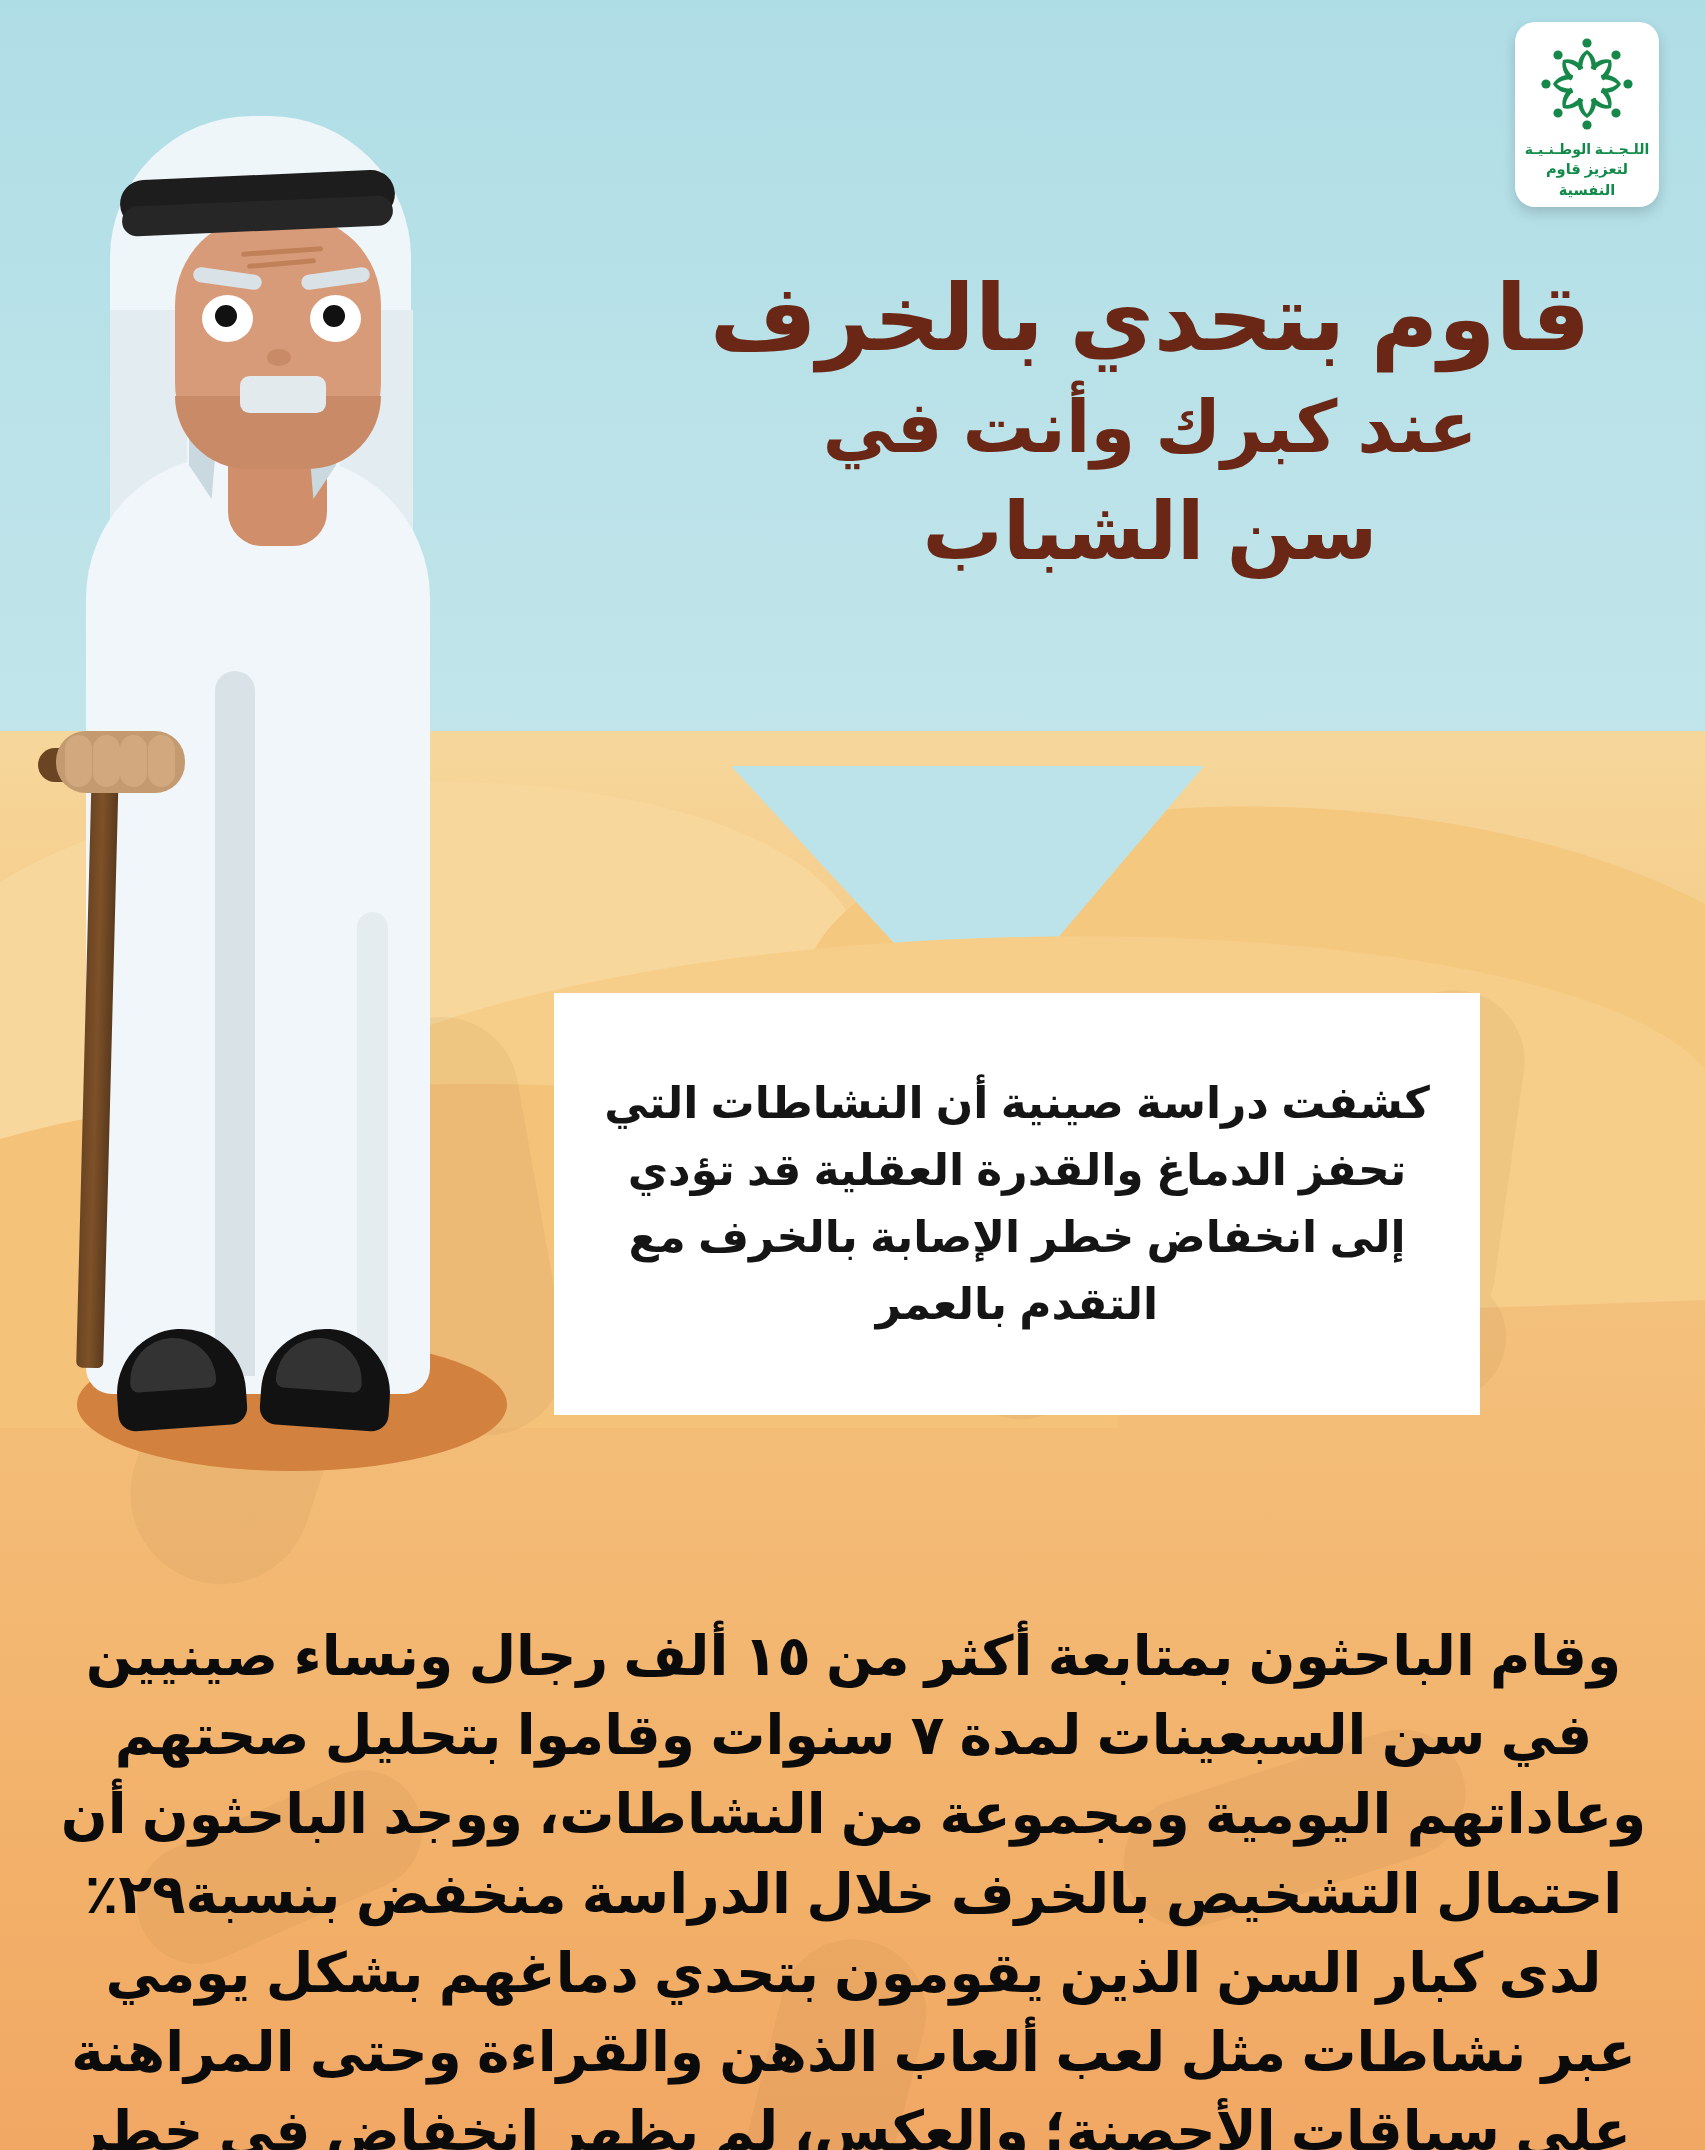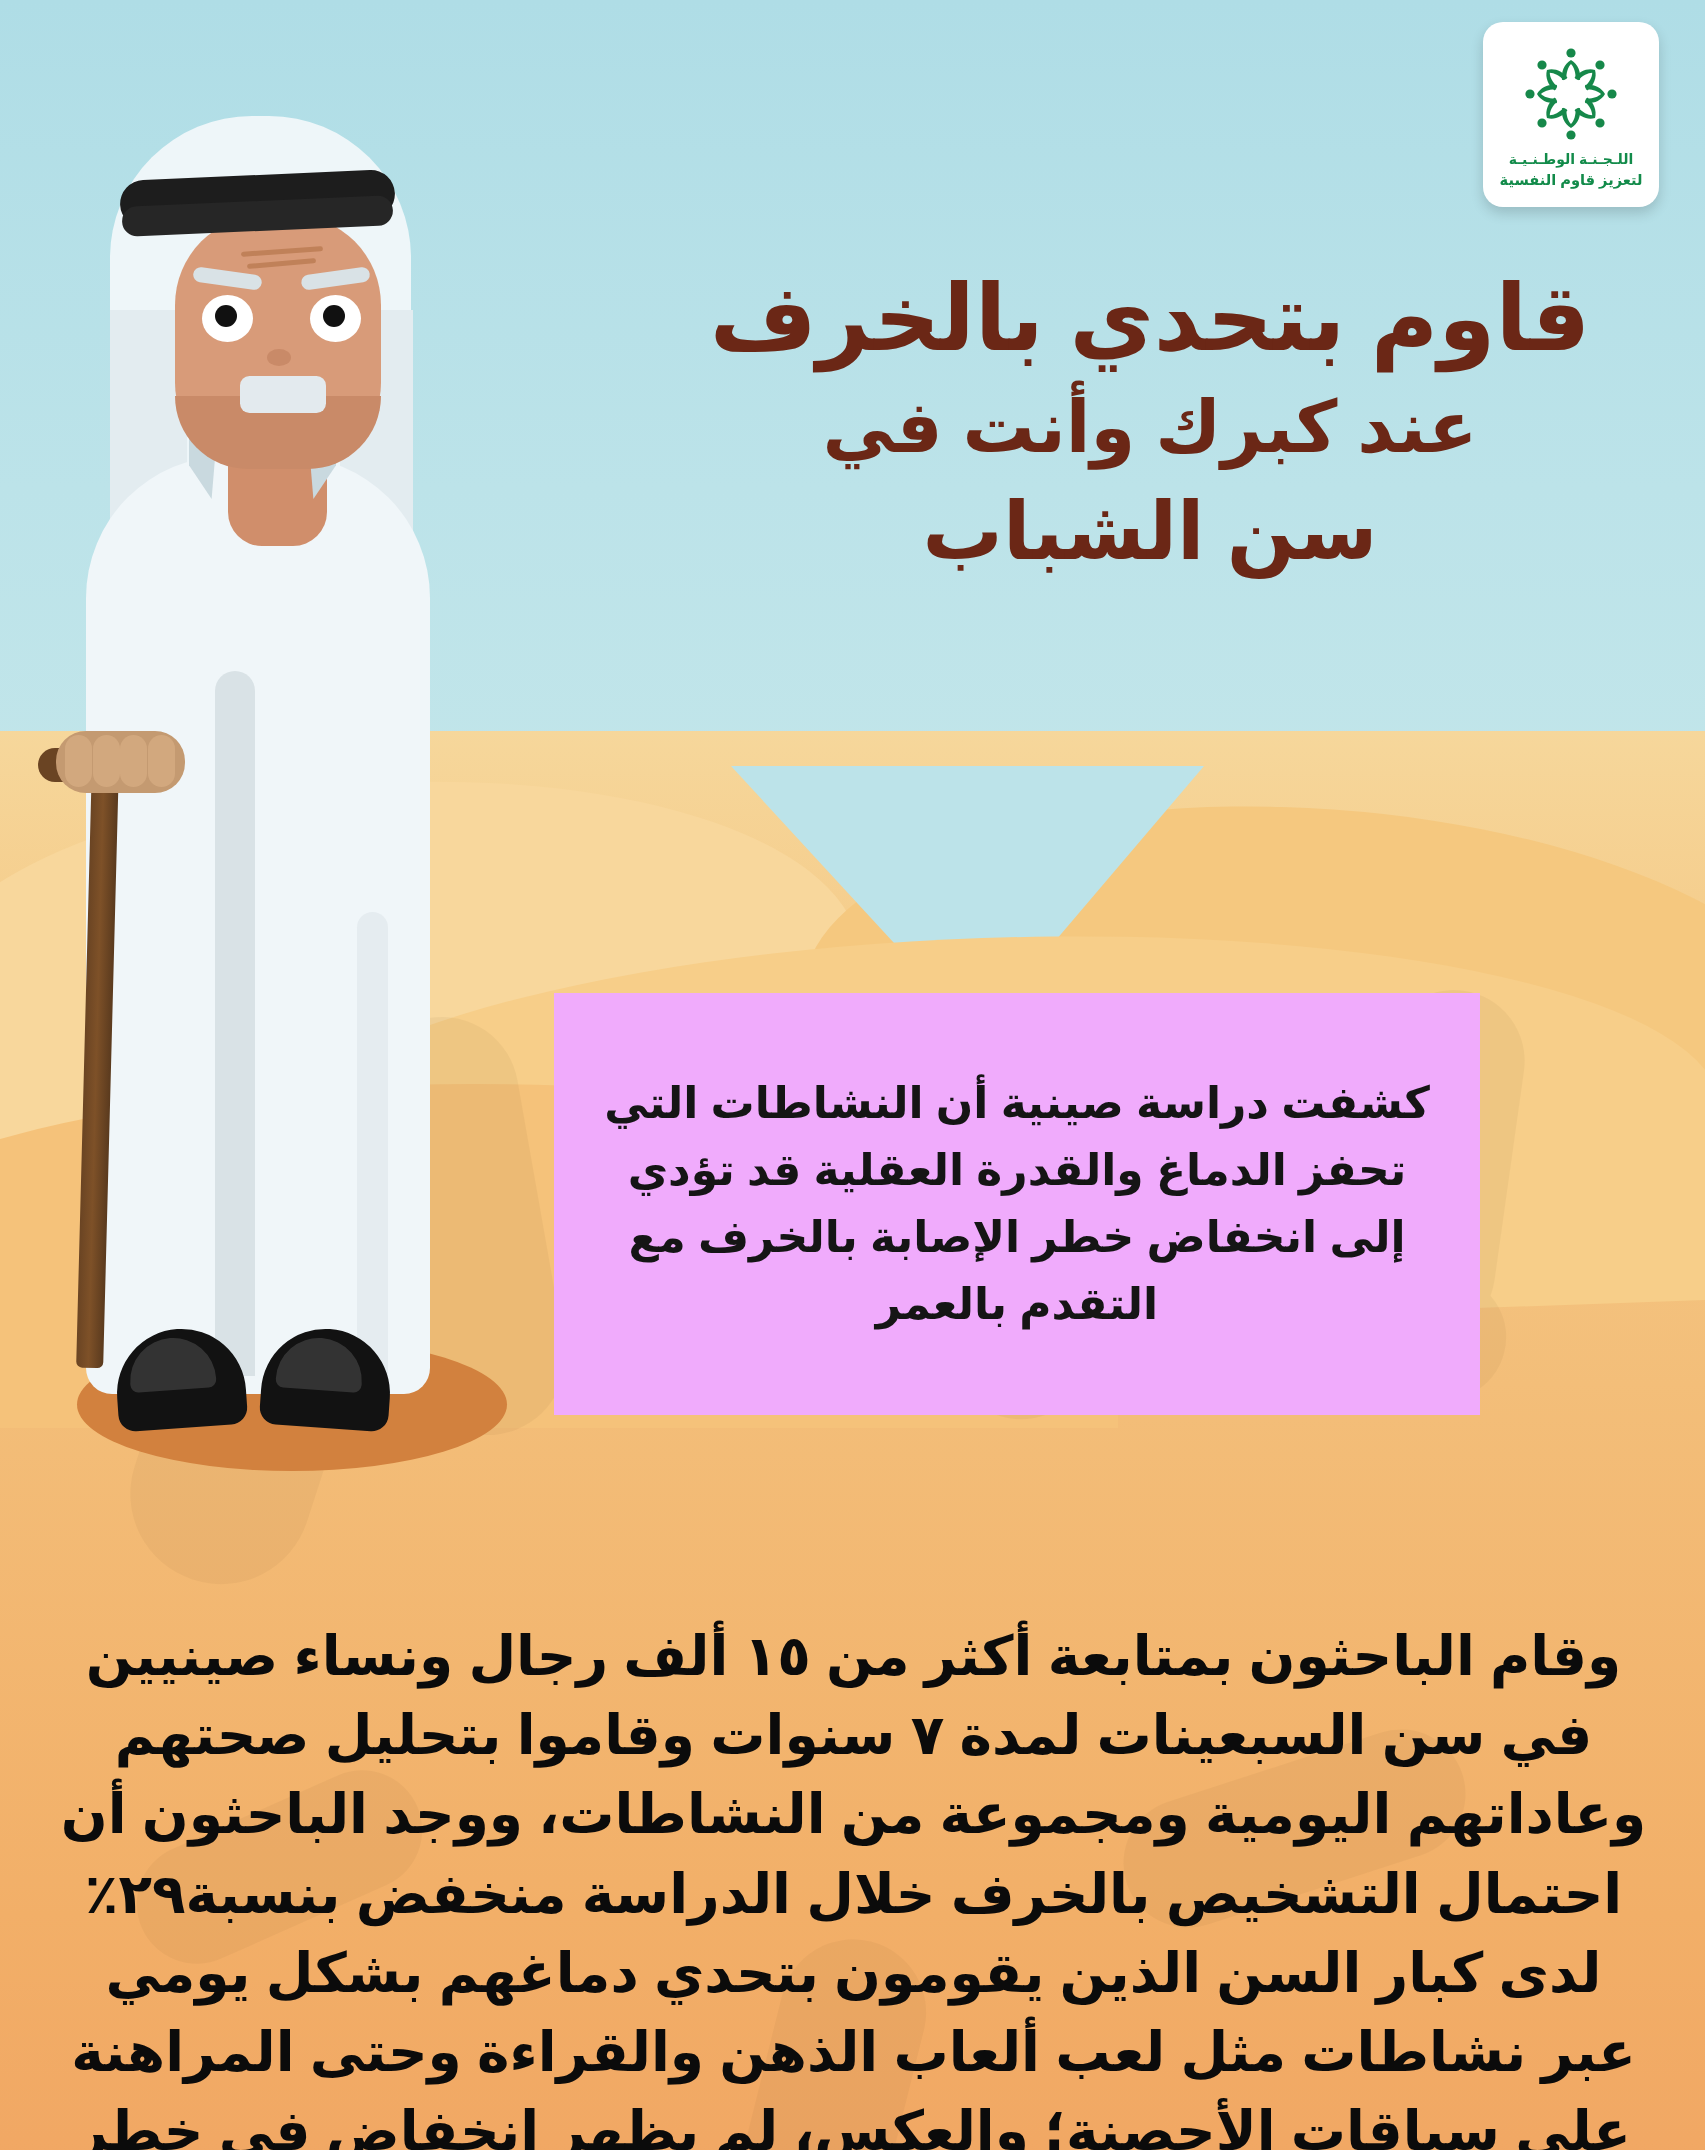--- a/index.html
+++ b/index.html
@@ -78,21 +78,21 @@
     border-radius:20px;
     box-shadow:0 6px 13px rgba(0,0,0,.16);
     display:flex; flex-direction:column;
     align-items:center; justify-content:center;
   }
   .logo-left {
     left:48px; top:26px; width:142px; height:142px;
     padding:11.2px 4.3px 6px;
   }
   .logo-right {
-    right:46px; top:22.4px; width:176px; height:185px;
+    right:46px; top:22.4px; width:144px; height:185px;
     padding:13px 6px 7.7px;
   }
   .qaribon-tile {
     width:77px; height:77px; border-radius:19px;
     background:linear-gradient(150deg,#3E8C45 0%,#2E6E35 100%);
     display:flex; align-items:center; justify-content:center;
   }
   .logo-caption-left {
     margin-top:6.9px;
     font-size:24px; font-weight:700; color:#565656;
@@ -244,21 +244,21 @@
   }
   .hl-1 { font-size:92px; letter-spacing:-0.9px; }
   .hl-2 { font-size:72px; margin-top:17px; }
   .hl-3 { font-size:80px; margin-top:19px; }
 
   
   .callout {
     position:absolute;
     left:554px; top:993px;
     width:926px; height:422px;
-    background:#f0abfc;
+    background:#ffffff;
     padding:27px 30px;
     display:flex; align-items:center; justify-content:center;
   }
   .callout p {
     direction:rtl; text-align:center;
     color:#151515; font-size:44px; font-weight:700;
     line-height:1.52;
   }
   .callout b { font-weight:800; }
 

